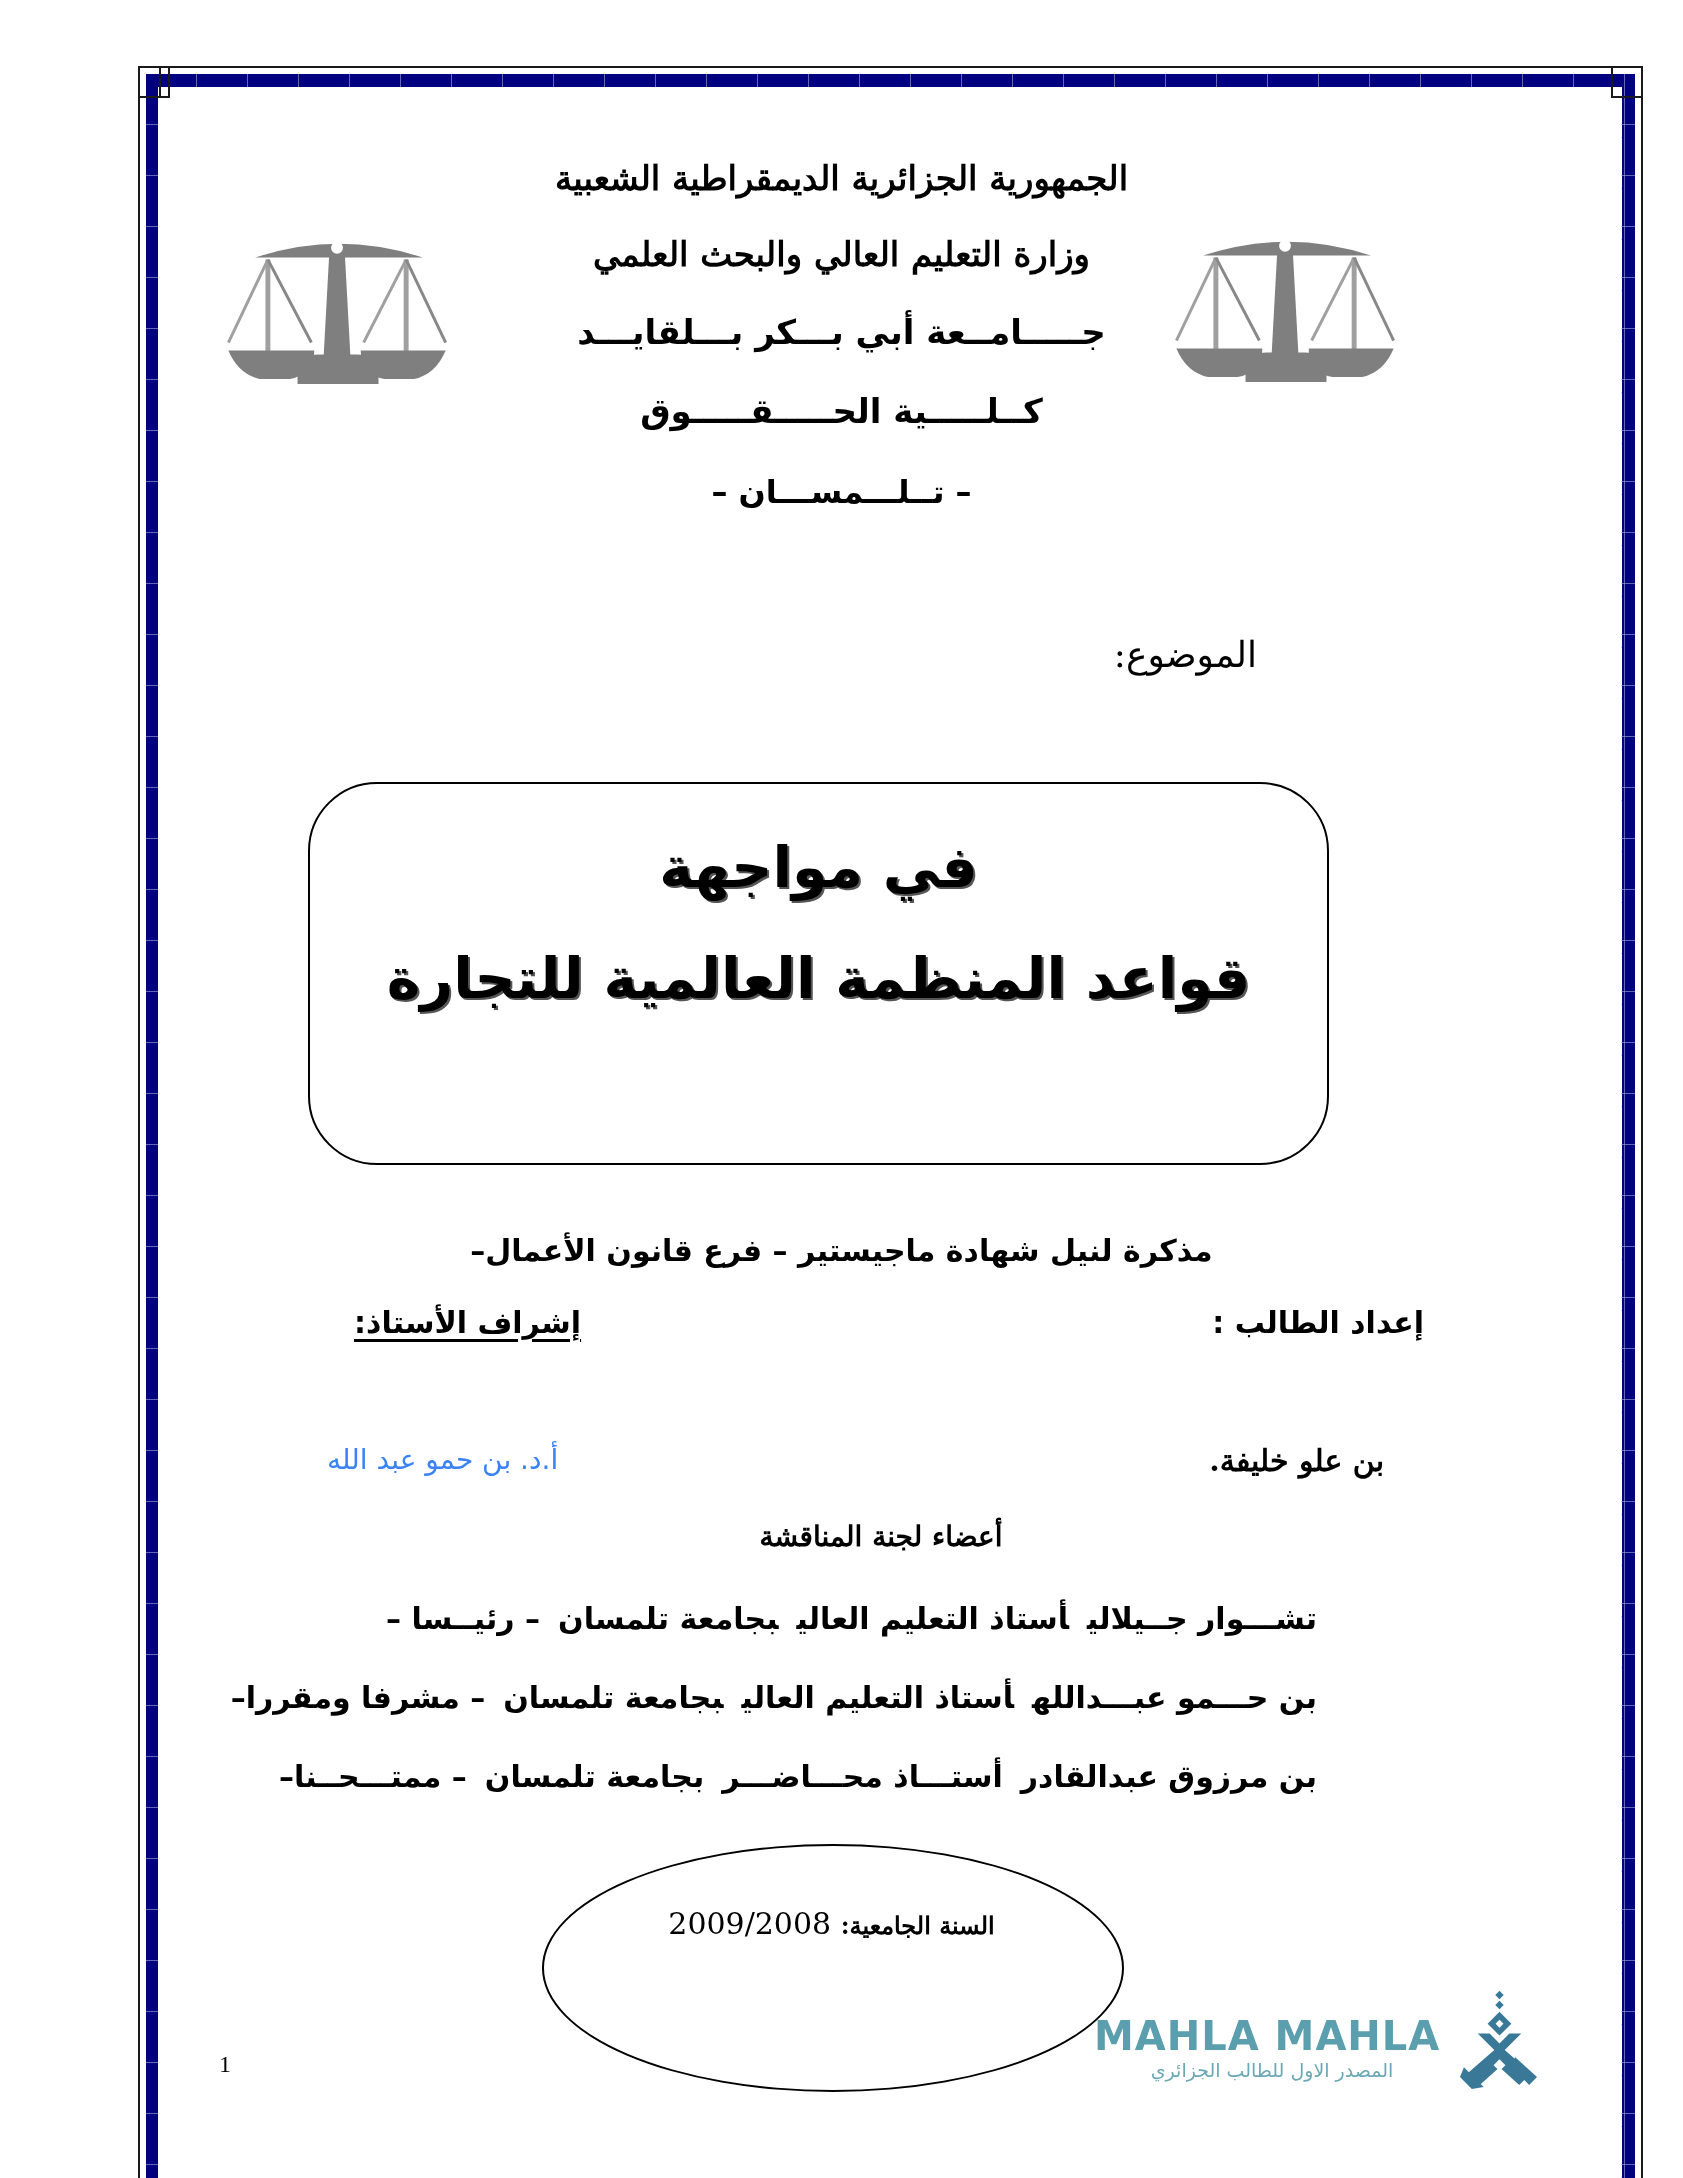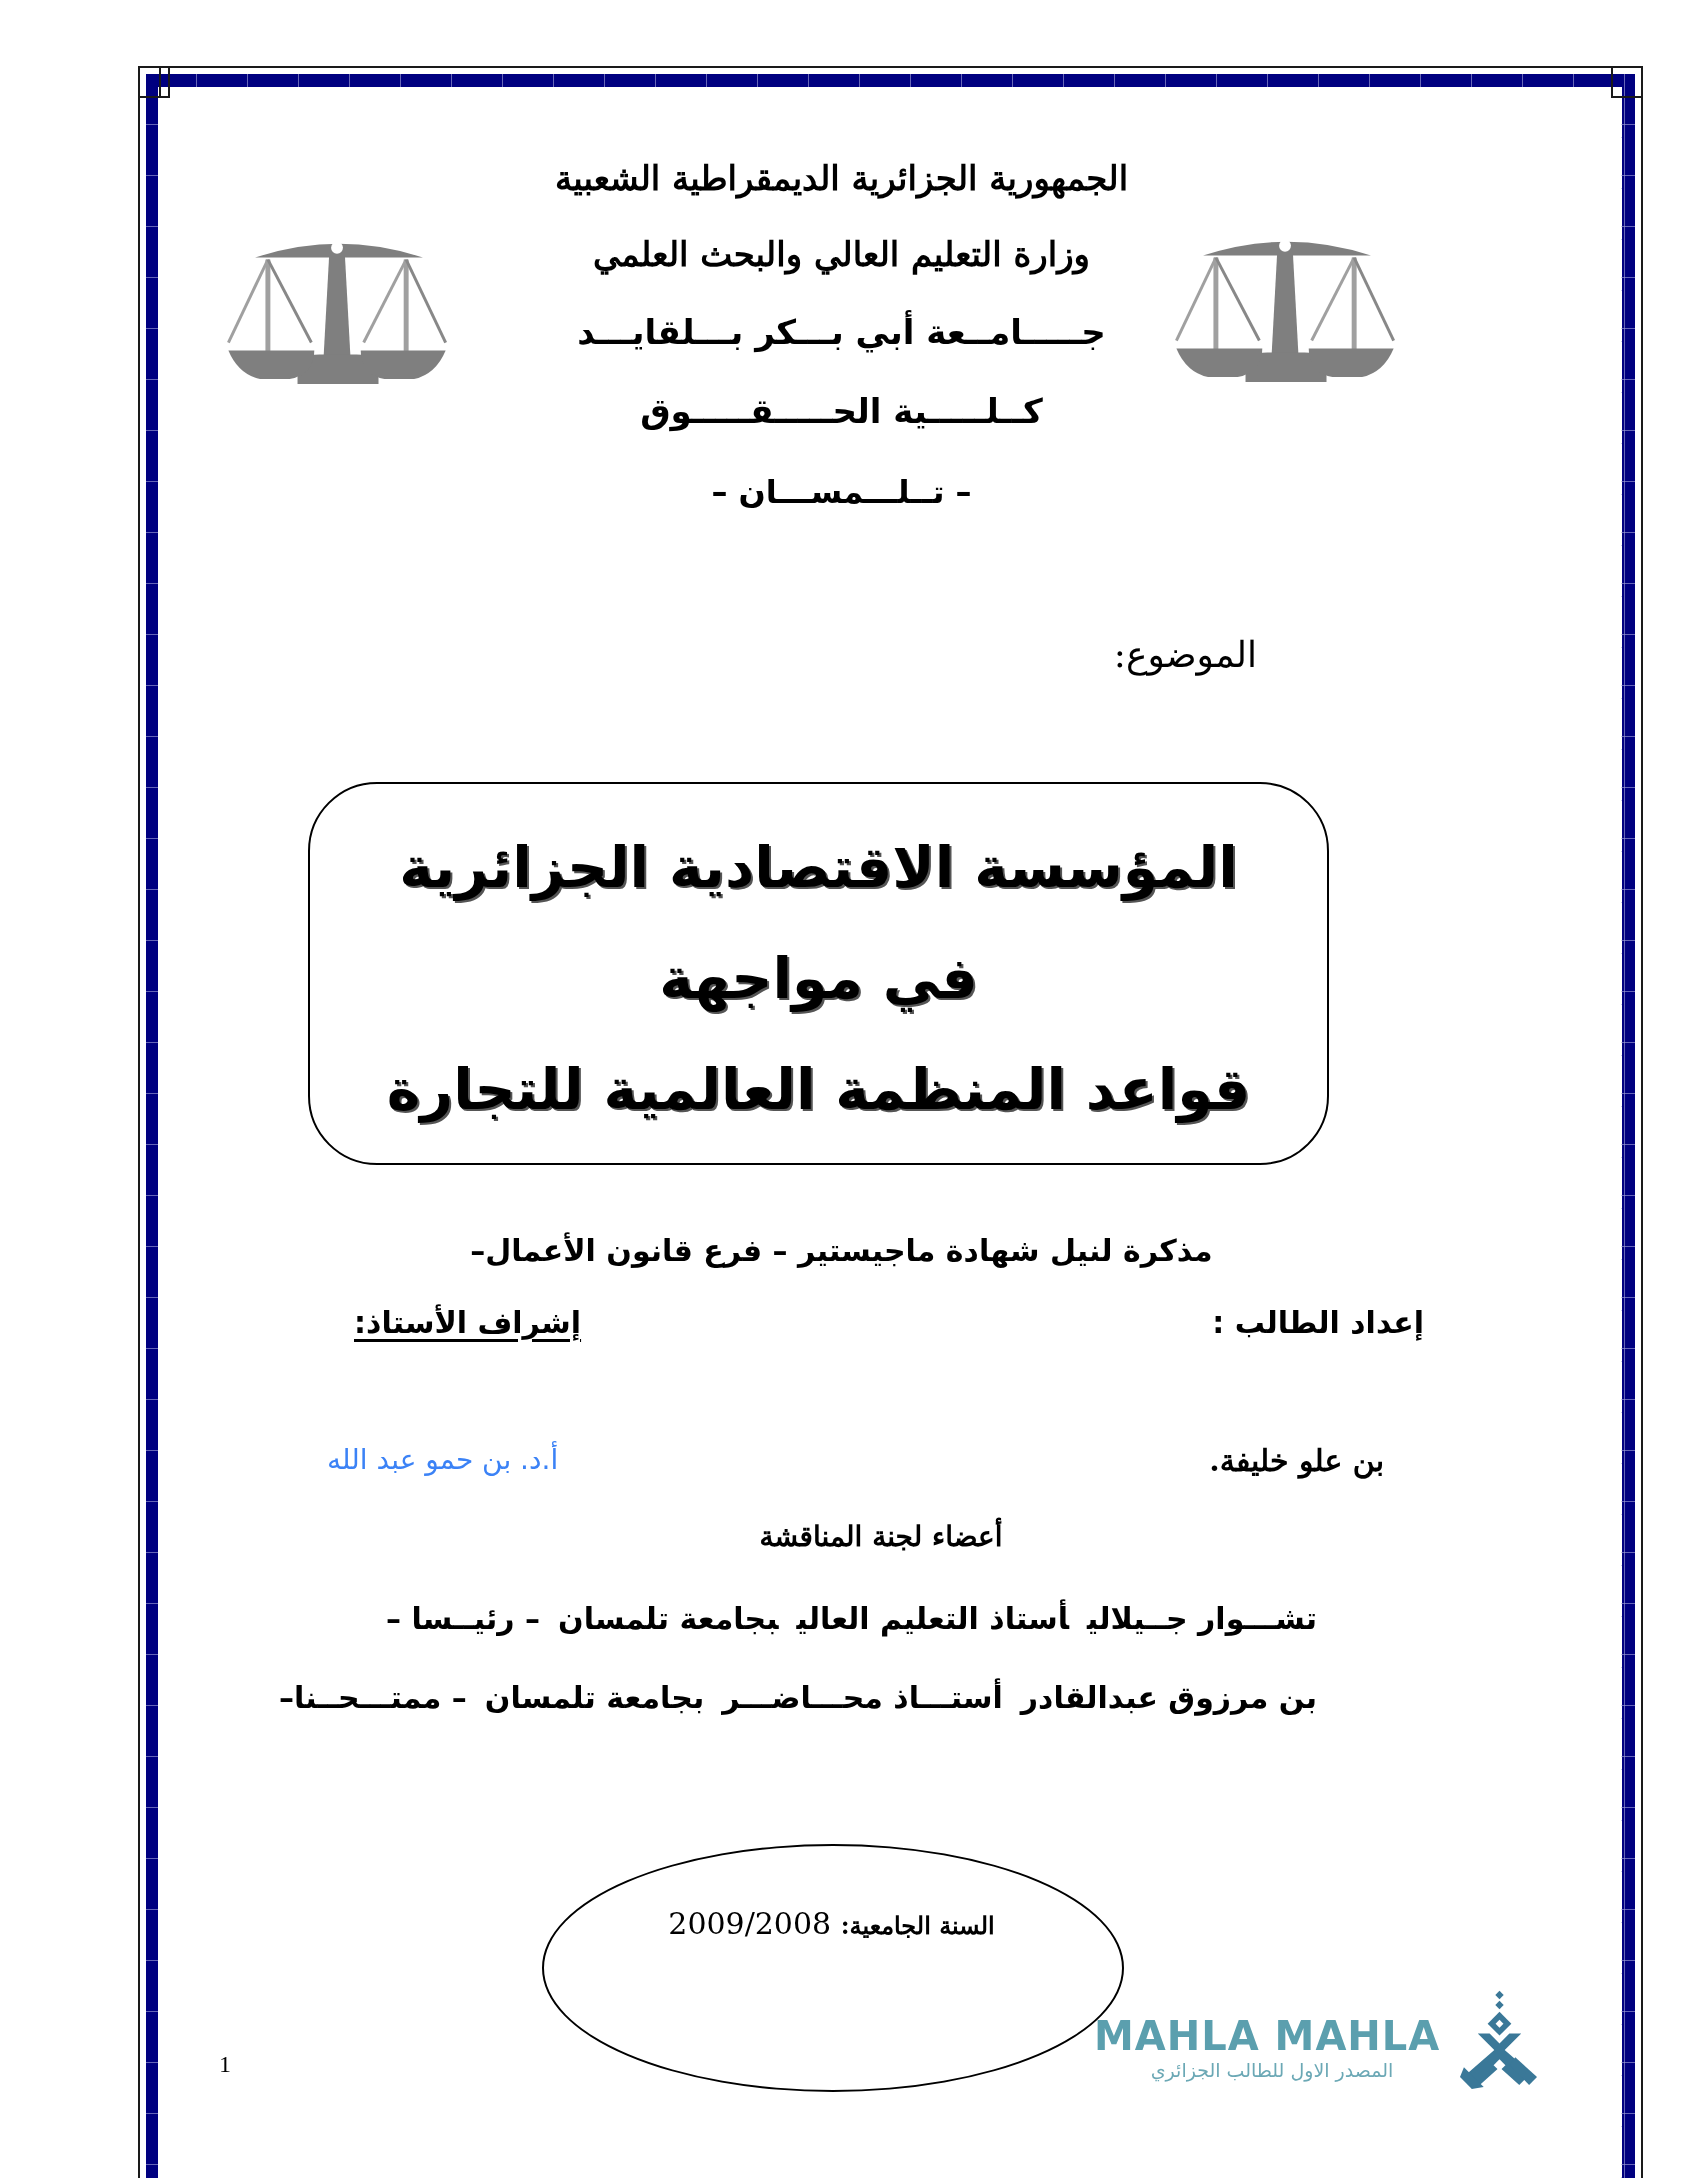--- a/index.html
+++ b/index.html
@@ -171,39 +171,41 @@
 
 <div class="hdr hdr-1">الجمهورية الجزائرية الديمقراطية الشعبية</div>
 <div class="hdr hdr-2">وزارة التعليم العالي والبحث العلمي</div>
 <div class="hdr hdr-3">جـــــامــعة أبي بـــكر بـــلقايـــد</div>
 <div class="hdr hdr-4">كــلـــــية الحـــــقـــــوق</div>
 <div class="hdr hdr-5">– تــلـــمســـان –</div>
 
 <div class="subject-label">الموضوع:</div>
 
 <div class="title-box">
-  <div class="title-line">المؤسسة الاقتصادية الجزائرية</div>
   <div class="title-line">في مواجهة</div>
   <div class="title-line">قواعد المنظمة العالمية للتجارة</div>
 </div>
 
 <div class="thesis-desc">مذكرة لنيل شهادة ماجيستير – فرع قانون الأعمال–</div>
 
 <div class="prep-label">
   <span class="u">إعداد الطالب</span><span> :</span>
 </div>
 <div class="sup-label">إشراف الأستاذ:</div>
 
 <div class="student-name">بن علو خليفة.</div>
 <div class="supervisor-name">أ.د. بن حمو عبد الله</div>
 
 <div class="jury-title">أعضاء لجنة المناقشة</div>
 <div class="jury-list">
   <div class="jury-row">
     <span>تشـــوار جــيلالي</span><span>أستاذ التعليم العالي</span><span>بجامعة تلمسان</span><span>– رئيــسا –</span>
+  </div>
+  <div class="jury-row">
+    <span>بن حـــمو عبـــدالله</span><span>أستاذ التعليم العالي</span><span>بجامعة تلمسان</span><span>– مشرفا ومقررا–</span>
   </div>
   <div class="jury-row">
     <span>بن مرزوق عبدالقادر</span><span>أستـــاذ محـــاضـــر</span><span>بجامعة تلمسان</span><span>– ممتـــحــنا–</span>
   </div>
 </div>
 
 <div class="year-ellipse"></div>
 <div class="year-text">
   <span class="lbl">السنة الجامعية:</span>
   <span>2009/2008</span>

